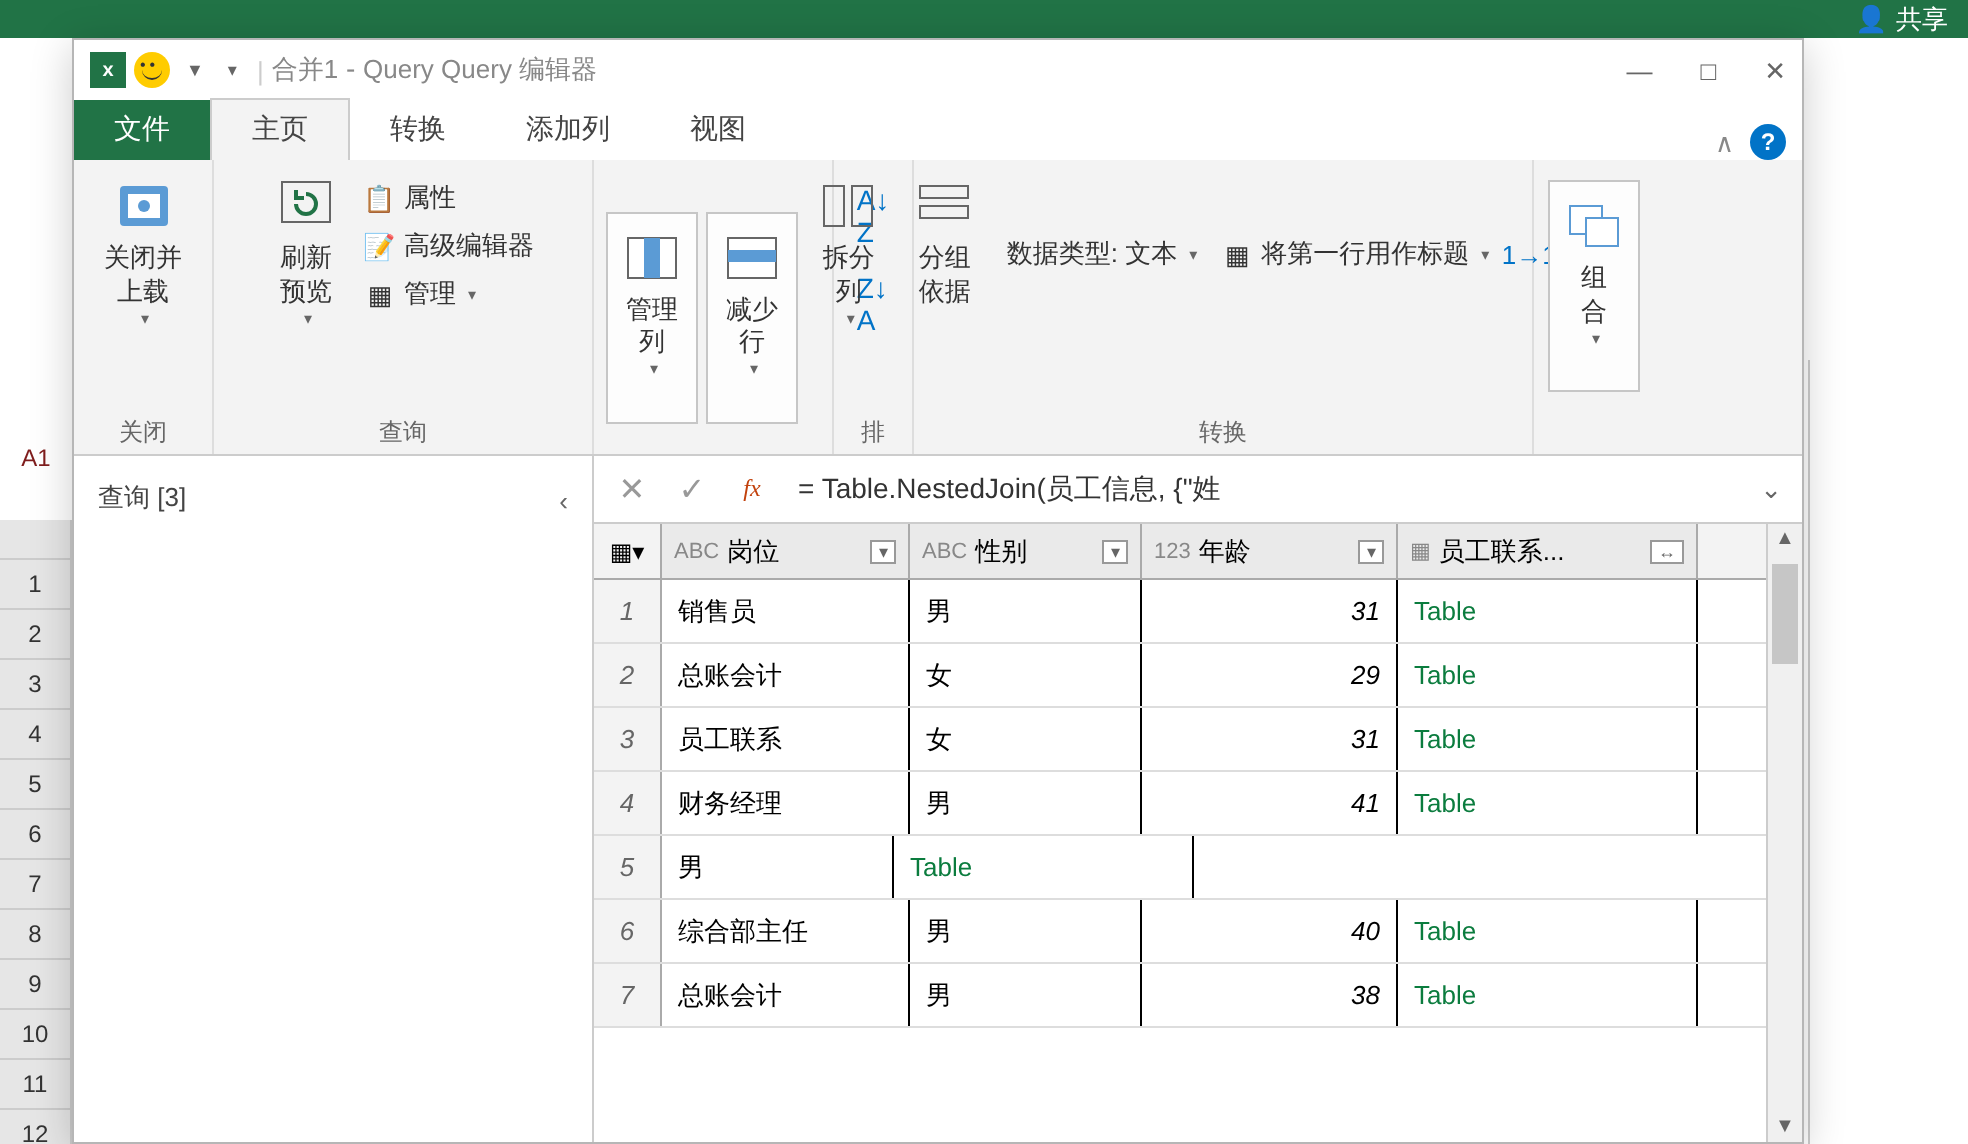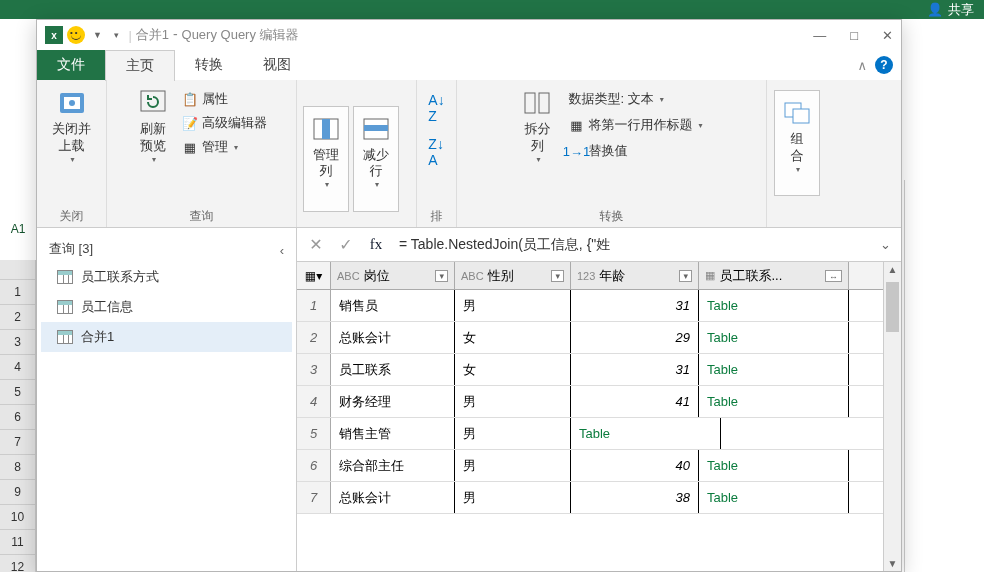--- a/index.html
+++ b/index.html
@@ -2,33 +2,33 @@
 <html><head>
 <meta charset="utf-8">
 <style>
 *{box-sizing:border-box;margin:0;padding:0;font-family:"Microsoft YaHei","Segoe UI",sans-serif;font-size:13px}
 body{background:#fff;width:984px;height:572px;overflow:hidden;position:relative}
 .excel-bg{position:absolute;top:0;left:0;right:0;height:19px;background:#217346;color:#fff;display:flex;align-items:center;padding:0 8px;font-size:12px}
 .excel-bg .share{position:absolute;right:10px;display:flex;align-items:center;gap:4px}
 .excel-grid-left{position:absolute;left:0;top:260px;bottom:0;width:36px;border-right:1px solid #ccc}
 .excel-grid-left .hdr{height:20px;border-bottom:1px solid #ccc;background:#e6e6e6}
 .excel-grid-left .rn{height:25px;border-bottom:1px solid #ccc;background:#e6e6e6;text-align:center;line-height:25px;color:#333;font-size:12px}
-.a1box{position:absolute;left:0;top:218px;width:36px;height:22px;text-align:center;line-height:22px;font-size:12px;color:#14532d}
+.a1box{position:absolute;left:0;top:218px;width:36px;height:22px;text-align:center;line-height:22px;font-size:12px;color:#7f1d1d}
 .pq-window{position:absolute;left:36px;top:19px;width:866px;height:553px;background:#fff;border:1px solid #b6b6b6;box-shadow:0 4px 20px rgba(0,0,0,0.2)}
 .titlebar{height:30px;display:flex;align-items:center;padding:0 8px;background:#fff}
 .titlebar .excel-icon{width:18px;height:18px;background:#217346;color:#fff;display:flex;align-items:center;justify-content:center;font-size:10px;font-weight:bold;margin-right:4px}
 .titlebar .smiley{width:18px;height:18px;background:#ffcc00;border-radius:50%;margin-right:2px;position:relative}
 .titlebar .smiley::before{content:"••";position:absolute;top:2px;left:3px;font-size:8px;letter-spacing:2px;color:#333}
 .titlebar .smiley::after{content:"";position:absolute;bottom:4px;left:4px;width:10px;height:5px;border-bottom:1.5px solid #333;border-radius:0 0 10px 10px}
 .titlebar .drop{font-size:9px;color:#666;margin:0 6px}
 .titlebar .sep{color:#ccc;margin:0 4px}
 .titlebar .title{color:#888;font-size:14px}
 .titlebar .winbtns{margin-left:auto;display:flex;gap:24px;color:#666;font-size:14px}
 .titlebar .winbtns span{cursor:pointer;font-family:Arial}
-.ribbon-tabs{height:30px;display:flex;align-items:center;background:#fff;padding-left:0}
+.ribbon-tabs{height:30px;display:flex;align-items:flex-end;background:#fff;padding-left:0}
 .rtab{padding:6px 20px;color:#444;cursor:pointer;font-size:14px}
 .rtab.file{background:#217346;color:#fff}
 .rtab.active{border:1px solid #ccc;border-bottom:none;background:#f3f3f3}
 .ribbon-tabs .collapse{margin-left:auto;margin-right:8px;display:flex;align-items:center;gap:8px}
 .ribbon-tabs .help{width:18px;height:18px;border-radius:50%;background:#0173c7;color:#fff;text-align:center;line-height:18px;font-weight:bold;font-size:12px}
 .ribbon{height:148px;background:#f3f3f3;border-bottom:1px solid #ccc;display:flex}
 .rgroup{border-right:1px solid #ddd;padding:4px 6px 0;display:flex;flex-direction:column;align-items:center;position:relative}
 .rgroup .label{position:absolute;bottom:2px;left:0;right:0;text-align:center;color:#666;font-size:12px}
 .rbtn{display:flex;flex-direction:column;align-items:center;padding:2px 4px;cursor:pointer;border:1px solid transparent}
 .rbtn.boxed{border:1px solid #c6c6c6;background:#fdfdfd;padding:6px}
@@ -42,21 +42,21 @@
 .sidebar .hdr{display:flex;align-items:flex-end;padding:4px 8px;color:#444}
 .sidebar .hdr .collapse-icon{margin-left:auto;color:#666}
 .qitem{display:flex;align-items:center;gap:8px;padding:6px 16px;cursor:pointer;color:#0173c7}
 .qitem.sel{background:#e4eef8}
 .qitem .tbl-ico{width:16px;height:14px;border:1px solid #888;background:linear-gradient(#9cc 30%,#fff 30%);position:relative}
 .qitem .tbl-ico::after{content:"";position:absolute;top:30%;bottom:0;left:33%;width:1px;background:#888;box-shadow:5px 0 #888}
 .qitem span{color:#333}
 .main{flex:1;display:flex;flex-direction:column;overflow:hidden}
 .formula-bar{height:34px;display:flex;align-items:center;border-bottom:1px solid #ccc;padding:0 4px}
 .formula-bar .fb-btn{width:30px;height:28px;display:flex;align-items:center;justify-content:center;color:#999;cursor:pointer;font-size:16px}
-.formula-bar .fx{font-family:serif;color:#0f172a;font-size:15px}
+.formula-bar .fx{font-style:italic;font-family:serif;color:#c2410c;font-size:12px}
 .formula-bar .ftxt{flex:1;padding:0 8px;color:#333;font-size:14px;overflow:hidden;white-space:nowrap}
 .formula-bar .expand{color:#666;padding:0 6px}
 .grid-wrap{flex:1;display:flex;overflow:hidden}
 .grid{flex:1;overflow:hidden}
 .ghdr{display:flex;background:#f3f3f3;border-bottom:1px solid #aaa;height:28px}
 .ghdr .corner{width:34px;border-right:1px solid #aaa;display:flex;align-items:center;justify-content:center}
 .ghdr .col{border-right:1px solid #aaa;display:flex;align-items:center;padding:0 6px;position:relative;background:#eaeaea}
 .ghdr .col .type{color:#888;font-size:11px;margin-right:4px}
 .ghdr .col .filter{margin-left:auto;font-size:9px;color:#666;border:1px solid #999;padding:0 3px;background:#fff}
 .grow{display:flex;border-bottom:1px solid #ddd;height:32px}
@@ -112,20 +112,21 @@
       <span>—</span>
       <span>□</span>
       <span>✕</span>
     </div>
   </div>
 
   <div class="ribbon-tabs">
     <div class="rtab file">文件</div>
     <div class="rtab active">主页</div>
     <div class="rtab">转换</div>
+    <div class="rtab">添加列</div>
     <div class="rtab">视图</div>
     <div class="collapse">
       <span style="color:#888">∧</span>
       <div class="help">?</div>
     </div>
   </div>
 
   <div class="ribbon">
     <div class="rgroup" style="width:70px">
       <div class="rbtn">
@@ -219,21 +220,31 @@
           <div class="ico">
               <svg width="28" height="28">
                 <rect x="2" y="4" width="10" height="20" fill="none" stroke="#666"></rect>
                 <rect x="16" y="4" width="10" height="20" fill="none" stroke="#666"></rect>
               </svg>
             </div>
           <div class="txt" style="white-space:pre-line">拆分
 列</div>
           <span class="drop-arrow">▾</span>
         </div>
-        <div style="display:flex;flex-direction:column;gap:4px;padding-top:4px">
+        <div class="rbtn">
+          <div class="ico">
+              <svg width="28" height="28">
+                <rect x="2" y="4" width="24" height="6" fill="none" stroke="#666"></rect>
+                <rect x="2" y="14" width="24" height="6" fill="none" stroke="#666"></rect>
+              </svg>
+            </div>
+          <div class="txt" style="white-space:pre-line">分组
+依据</div>
+        </div>
+        <div style="display:flex;flex-direction:row;gap:4px;padding-top:4px">
           <div class="rsmall">
               <span>数据类型: 文本</span>
               <span class="drop-arrow">▾</span>
             </div>
           <div class="rsmall">
               <span class="si">▦</span>
               <span>将第一行用作标题</span>
               <span class="drop-arrow">▾</span>
             </div>
           <div class="rsmall">
@@ -259,34 +270,20 @@
       </div>
     </div>
   </div>
 
   <div class="content">
     <div class="sidebar">
       <div class="hdr">
         <span>查询 [3]</span>
         <span class="collapse-icon">‹</span>
       </div>
-      <div id="qitems">
-          <div class="qitem">
-            <div class="tbl-ico"></div>
-            <span>员工联系方式</span>
-          </div>
-          <div class="qitem">
-            <div class="tbl-ico"></div>
-            <span>员工信息</span>
-          </div>
-          <div class="qitem sel">
-            <div class="tbl-ico"></div>
-            <span>合并1</span>
-          </div>
-        </div>
     </div>
 
     <div class="main">
       <div class="formula-bar">
         <div class="fb-btn">✕</div>
         <div class="fb-btn">✓</div>
         <div class="fb-btn fx">fx</div>
         <div class="ftxt">= Table.NestedJoin(员工信息, {"姓</div>
         <div class="expand">⌄</div>
       </div>
@@ -342,21 +339,20 @@
               </div>
               <div class="grow">
                 <div class="rnum">4</div>
                 <div class="cell" style="width:124px">财务经理</div>
                 <div class="cell" style="width:116px">男</div>
                 <div class="cell num" style="width:128px">41</div>
                 <div class="cell link" style="width:150px">Table</div>
               </div>
               <div class="grow">
                 <div class="rnum">5</div>
-                <div class="cell" style="width:124px">销售主管</div>
                 <div class="cell" style="width:116px">男</div>
                 <div class="cell link" style="width:150px">Table</div>
               </div>
               <div class="grow">
                 <div class="rnum">6</div>
                 <div class="cell" style="width:124px">综合部主任</div>
                 <div class="cell" style="width:116px">男</div>
                 <div class="cell num" style="width:128px">40</div>
                 <div class="cell link" style="width:150px">Table</div>
               </div>

